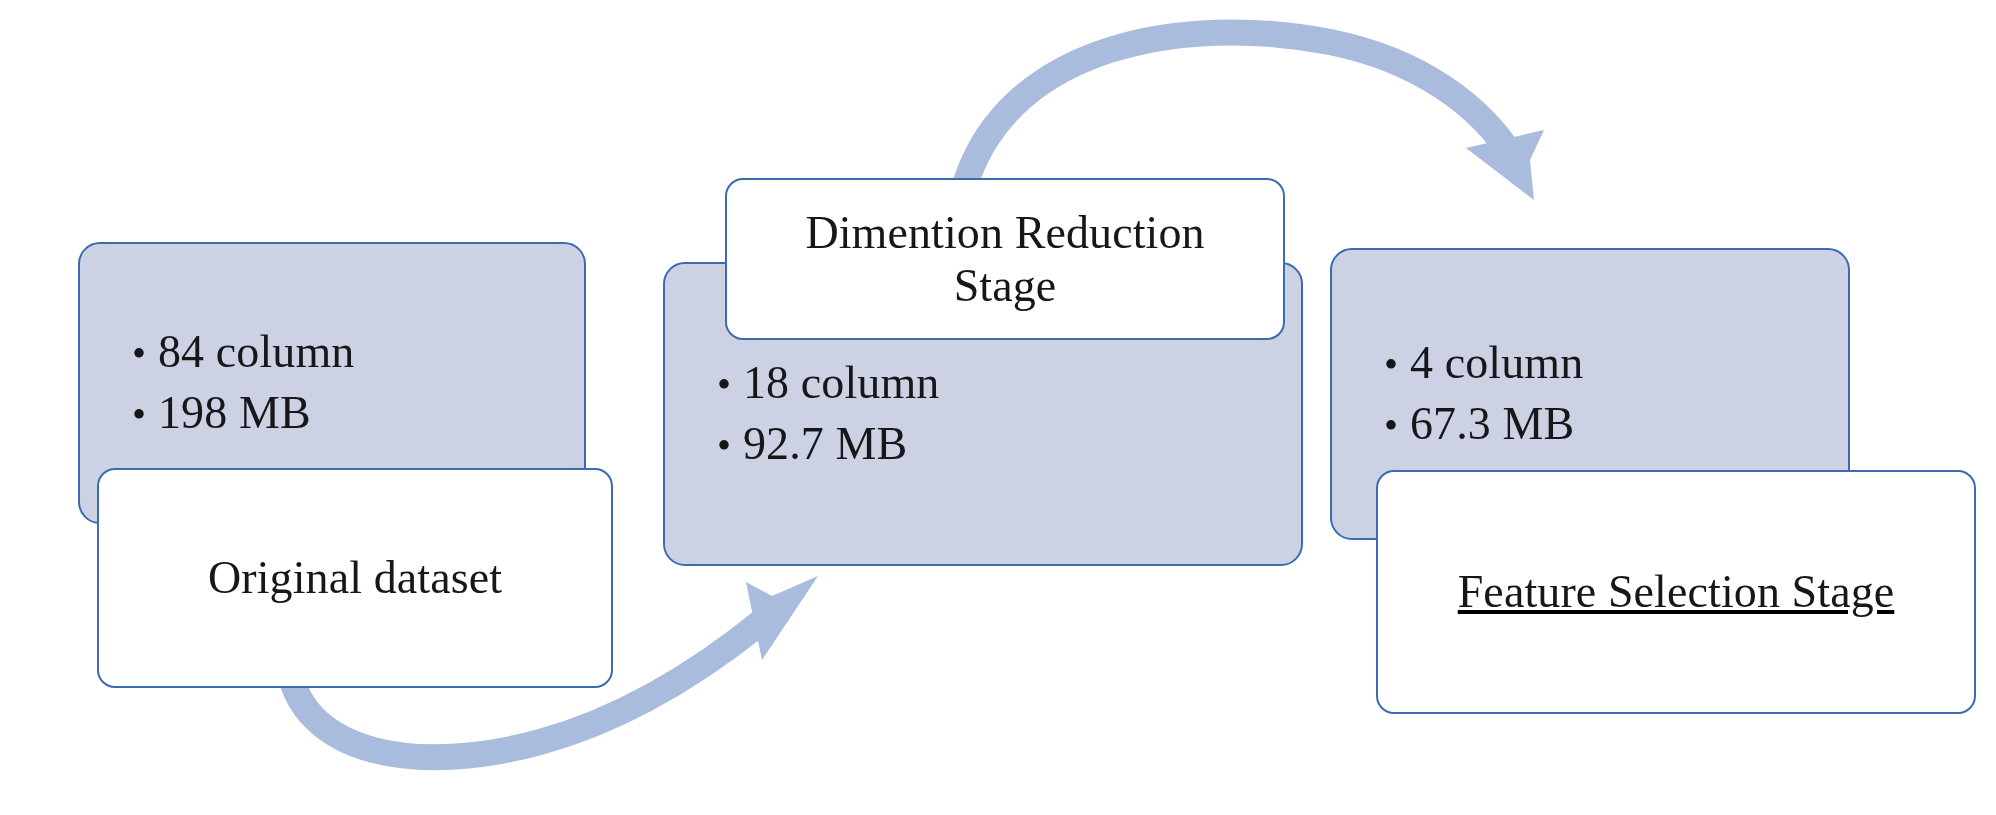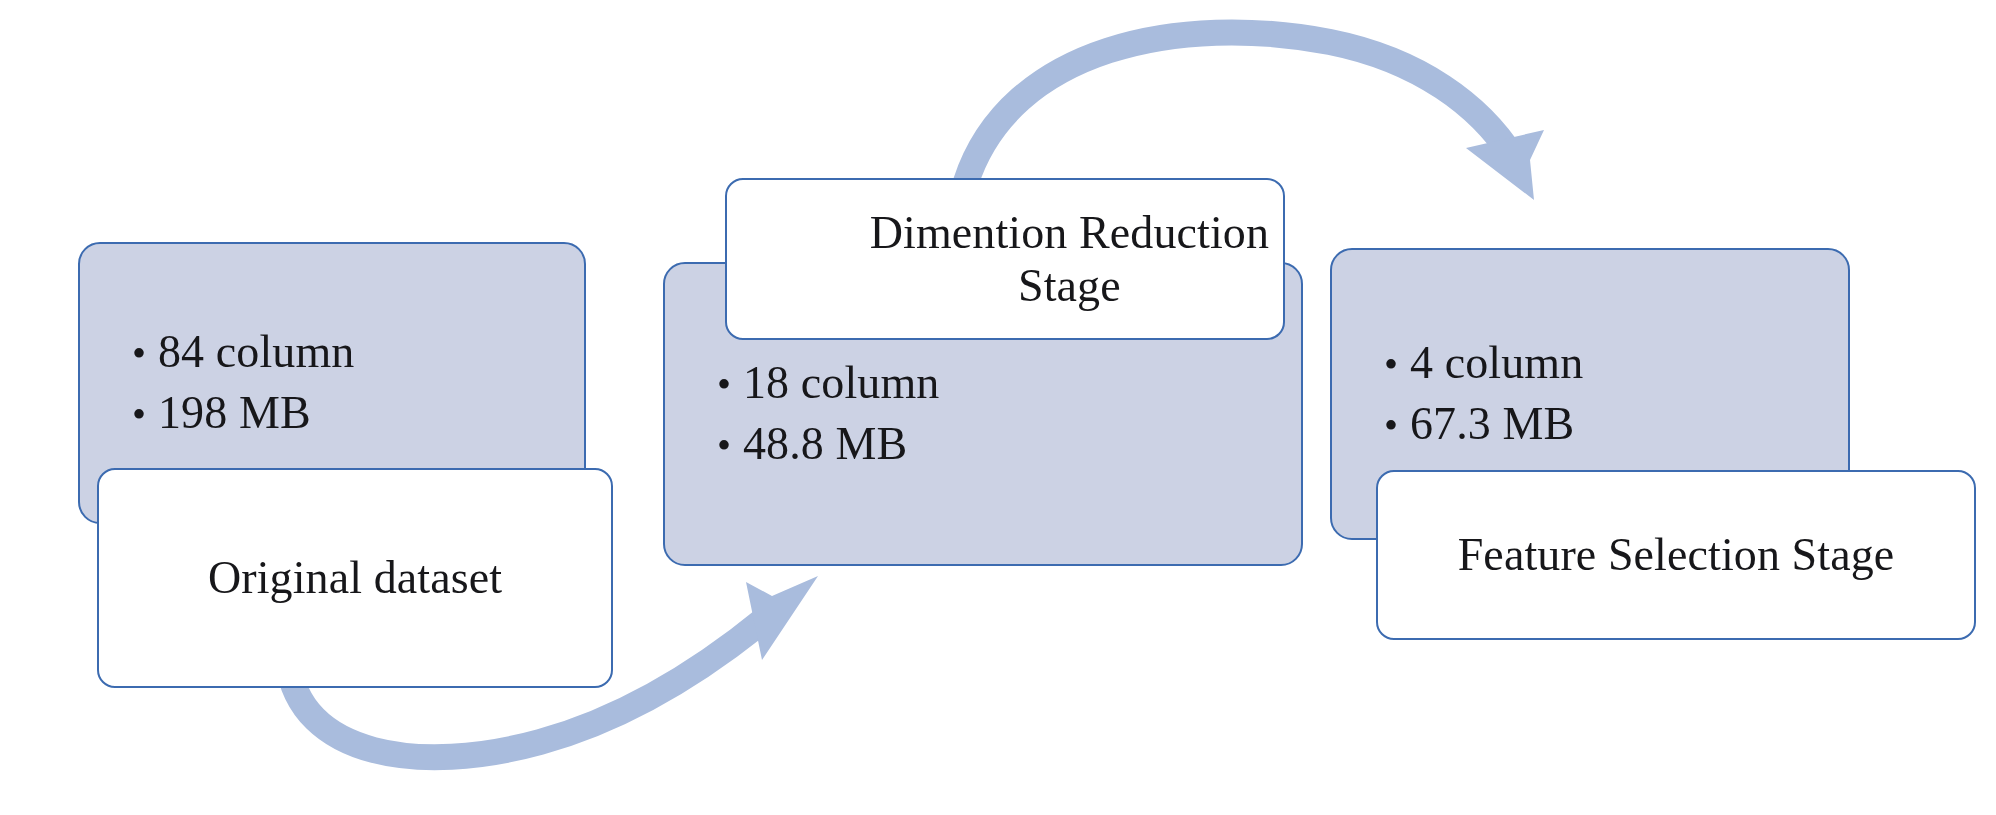--- a/index.html
+++ b/index.html
@@ -83,22 +83,22 @@
     z-index: 3;
     pointer-events: none;
   }
 
   
   #box-original      { left: 40px;   top: 242px; width: 508px; height: 282px; margin-left: 38px; }
   #box-dimension     { left: 663px;  top: 262px; width: 640px; height: 304px; }
   #box-feature       { left: 1330px; top: 248px; width: 520px; height: 292px; }
 
   #label-original    { left: 97px;   top: 468px; width: 516px; height: 220px; }
-  #label-dimension   { left: 725px;  top: 178px; width: 560px; height: 162px; justify-content: flex-end; }
-  #label-feature     { left: 1376px; top: 470px; width: 600px; height: 170px; }
+  #label-dimension   { left: 725px;  top: 178px; width: 560px; height: 162px; }
+  #label-feature     { left: 1376px; top: 470px; width: 600px; height: 244px; text-decoration: underline; }
 </style>
 </head>
 <body>
 
 <div id="canvas">
 
   <svg id="arrows" viewBox="0 0 1996 815" xmlns="http://www.w3.org/2000/svg">
 
     <g>
       <path d="M 288 662
@@ -129,21 +129,21 @@
   <div id="label-original" class="label-box">
     <span class="label-text">Original dataset</span>
   </div>
 
   <div id="box-dimension" class="stage-box">
     <div class="bullets">
       <div class="bullet-line">
         <span class="dot">•</span><span>18 column</span>
       </div>
       <div class="bullet-line">
-        <span class="dot">•</span><span>48.8 MB</span>
+        <span class="dot">•</span><span>92.7 MB</span>
       </div>
     </div>
   </div>
 
   <div id="label-dimension" class="label-box">
     <span class="label-text"><span>Dimention Reduction</span><br><span>Stage</span></span>
   </div>
 
   <div id="box-feature" class="stage-box">
     <div class="bullets">

